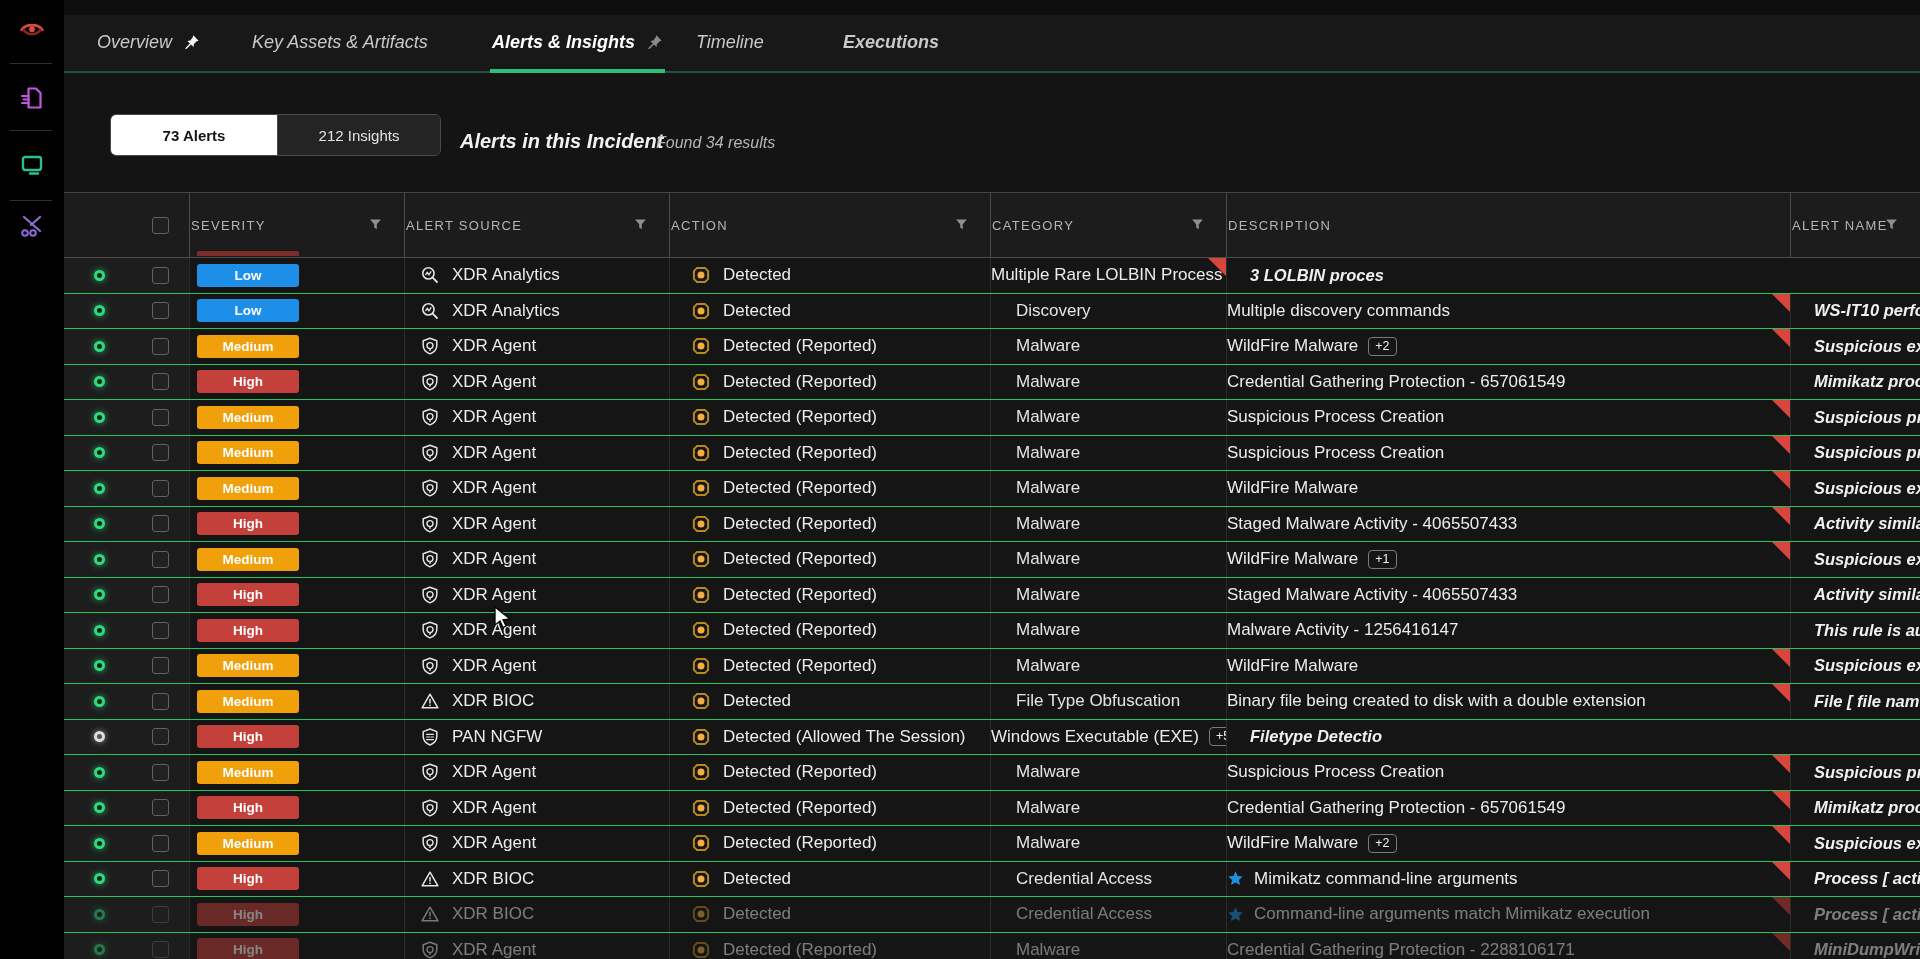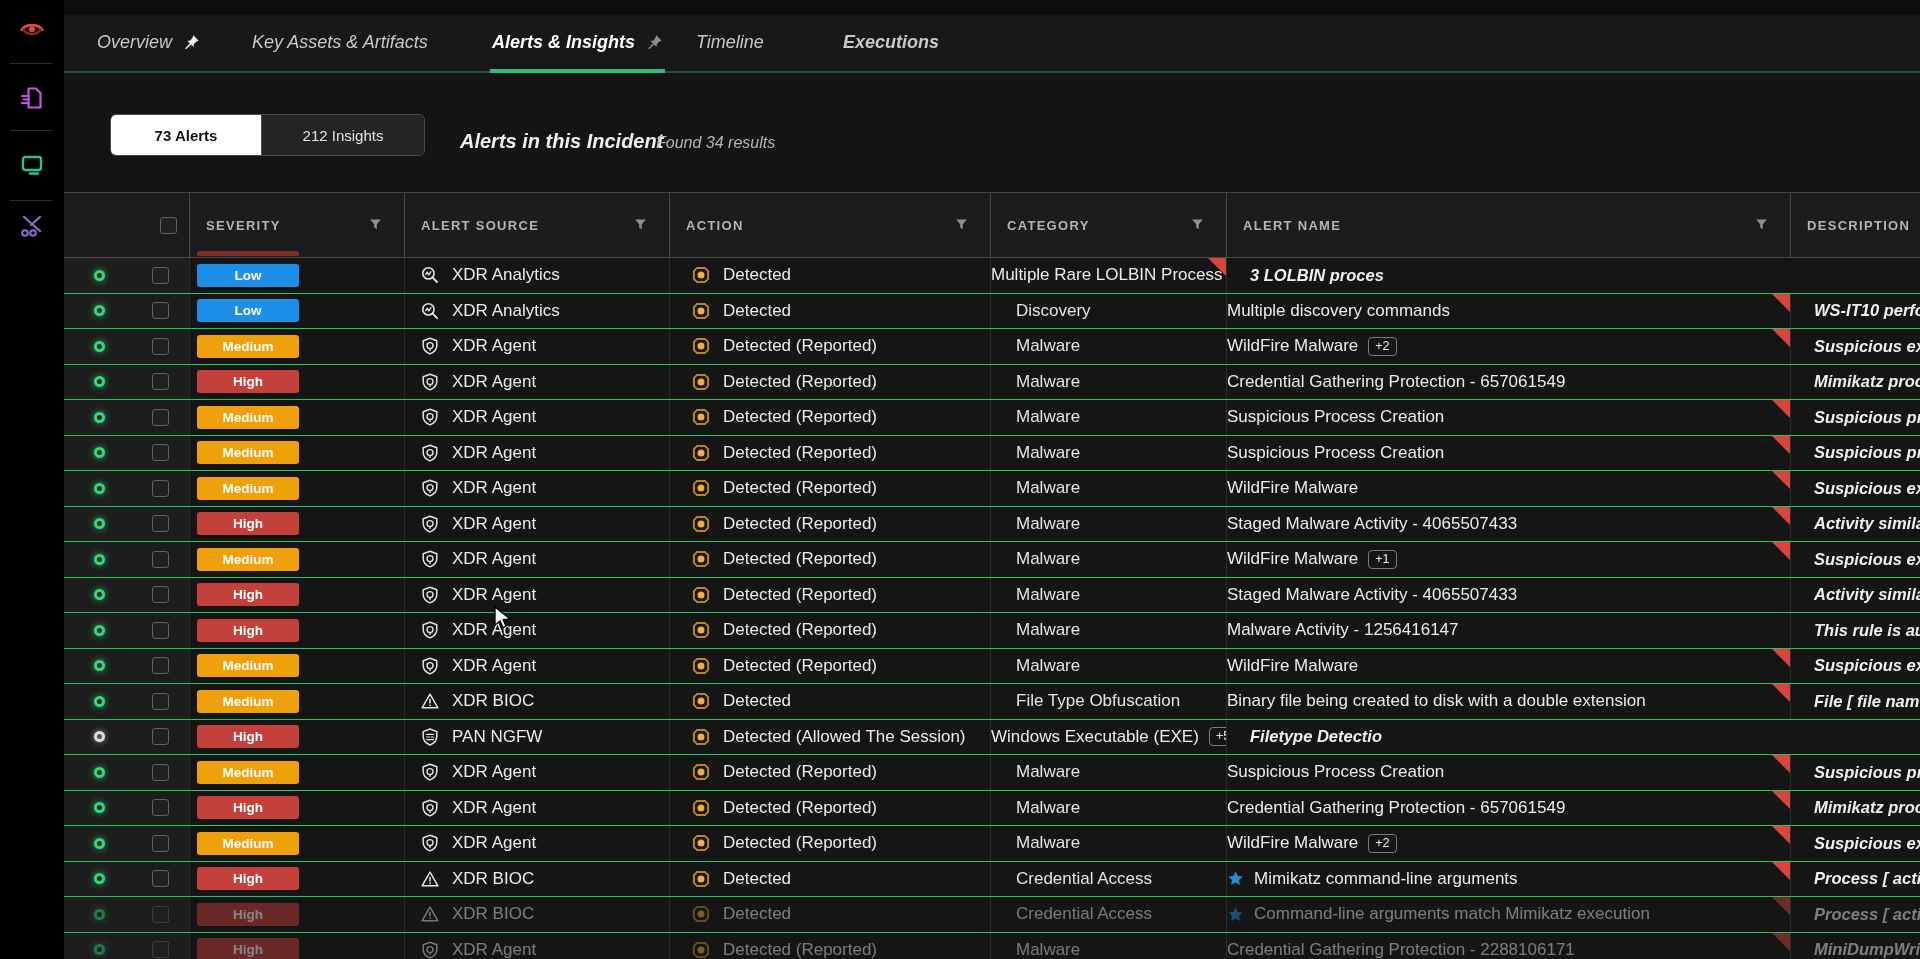--- a/index.html
+++ b/index.html
@@ -15,31 +15,31 @@
   #tabbar .topstrip{position:absolute;left:0;top:0;width:100%;height:15px;background:#0e0e0e;}
   .tab{position:absolute;top:15px;height:58px;display:flex;align-items:center;gap:11px;
        font-style:italic;font-size:18px;color:#c9c9c9;cursor:pointer;box-sizing:border-box;
        border-bottom:4px solid transparent;padding:0 2px;}
   .tab.active{color:#fff;font-weight:bold;}
   .tab .pin-svg{width:17px;height:17px;}
   
   #toggle{position:absolute;left:110px;top:114px;height:42px;display:flex;border:1px solid #4a4a4a;
           border-radius:6px;overflow:hidden;box-sizing:border-box;}
   #toggle .tg{display:flex;align-items:center;justify-content:center;font-size:15px;cursor:pointer;}
-  #toggle .tg.alerts{width:150px;background:#fff;color:#141414;font-weight:bold;}
+  #toggle .tg.alerts{width:166px;background:#fff;color:#141414;font-weight:bold;}
   #toggle .tg.insights{width:162px;background:#242424;color:#e3e3e3;border-left:1px solid #4a4a4a;}
   #list-title{position:absolute;left:460px;top:130px;font-size:20px;font-weight:bold;font-style:italic;color:#f2f2f2;}
   #list-subtitle{position:absolute;left:656px;top:134px;font-size:16px;font-style:italic;color:#b5b5b5;}
   
   #table{position:absolute;left:64px;top:192px;width:1856px;height:767px;background:#151515;
          border-top:1px solid #454545;box-sizing:border-box;overflow:hidden;}
   .grid{display:grid;grid-template-columns:67px 58px 215px 265px 321px 236px 564px minmax(0,1fr);}
   #thead{height:65px;background:#1c1c1c;border-bottom:1px solid #4a4a4a;box-sizing:border-box;}
-  .hcell{position:relative;display:flex;align-items:center;padding-left:16px;box-sizing:border-box;
-         color:#b5b5b5;font-size:13px;font-weight:bold;letter-spacing:1.3px;cursor:pointer;overflow:hidden;}
+  .hcell{position:relative;display:flex;align-items:center;padding-left:1px;box-sizing:border-box;
+         color:#b5b5b5;font-size:13px;font-weight:normal;letter-spacing:1.3px;cursor:pointer;overflow:hidden;}
   .hcell.bl{border-left:1px solid #4a4a4a;}
   .hcell .funnel{position:absolute;right:22px;top:50%;transform:translateY(-50%);width:13px;height:13px;}
   .hcell .cb{margin:0 auto;}
   .peek-badge{position:absolute;left:7px;bottom:1px;width:102px;height:5px;background:#7d2d27;border-radius:2px 2px 0 0;}
   .row{height:35.5px;border-bottom:1px solid #22c55e;box-sizing:border-box;background:#151515;cursor:pointer;}
   .cell{position:relative;display:flex;align-items:center;box-sizing:border-box;overflow:hidden;
         color:#ececec;font-size:17px;white-space:nowrap;}
   .cell.bl{border-left:1px solid #2c2c2c;}
   .cell.pin{background:#1d1d1d;}
   .row.dimmed .cell > *{opacity:.48;}
@@ -156,27 +156,27 @@
               <path d="M1.2 1 H12.8 L8.4 6.2 V11.6 L5.6 9.6 V6.2 Z" fill="#8f8f8f"></path>
             </svg></span>
         </div>
         <div class="hcell bl">
           <span>CATEGORY</span>
           <span class="funnel"><svg viewBox="0 0 14 13">
               <path d="M1.2 1 H12.8 L8.4 6.2 V11.6 L5.6 9.6 V6.2 Z" fill="#8f8f8f"></path>
             </svg></span>
         </div>
         <div class="hcell bl">
+          <span>DESCRIPTION</span>
+        </div>
+        <div class="hcell bl">
           <span>ALERT NAME</span>
           <span class="funnel"><svg viewBox="0 0 14 13">
               <path d="M1.2 1 H12.8 L8.4 6.2 V11.6 L5.6 9.6 V6.2 Z" fill="#8f8f8f"></path>
             </svg></span>
-        </div>
-        <div class="hcell bl">
-          <span>DESCRIPTION</span>
         </div>
       </div>
     <div id="tbody">
         <div class="row grid">
           <div class="cell pin">
             <span class="dot green"></span>
           </div>
           <div class="cell pin">
             <span class="cb"></span>
           </div>

